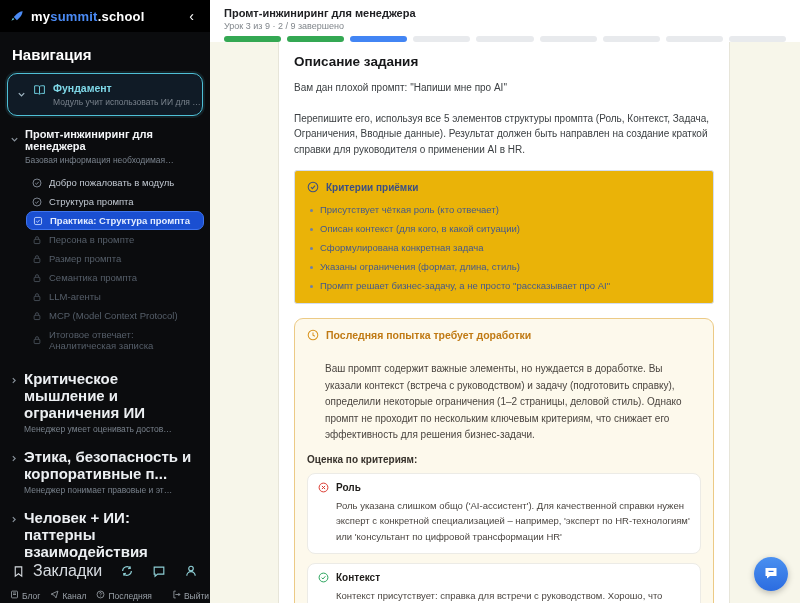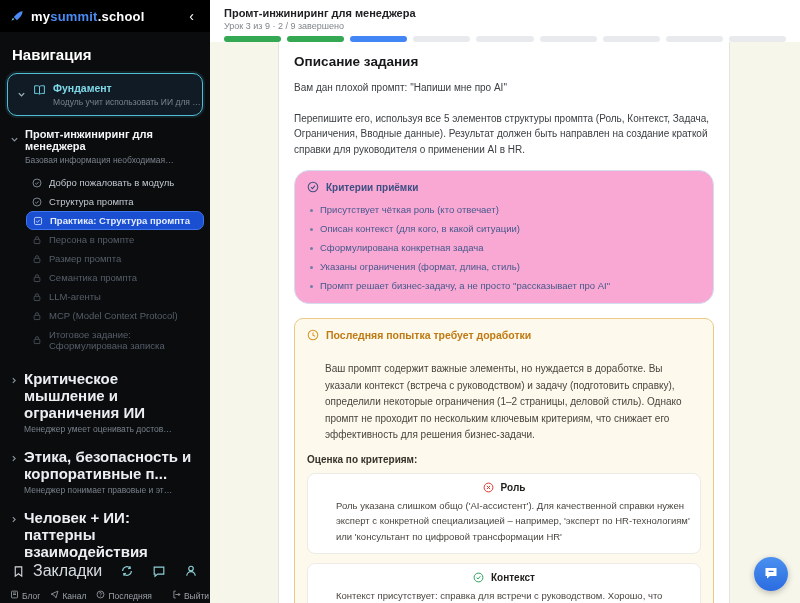--- a/index.html
+++ b/index.html
@@ -52,36 +52,36 @@
   .seg { flex:1; height:6px; border-radius:3px; background:#e8eaed; }
   .seg.done { background:#34a853; }
   .seg.current { background:#4285f4; }
 
   .content { flex:1; background:#f7f6ea; position:relative; overflow:hidden; }
   .card { margin-left:68px; width:452px; min-height:100%; background:#fff; border-left:1px solid #e7e5d9; border-right:1px solid #e7e5d9; padding:12px 15px 0; }
   .t-title { font-size:13.5px; font-weight:bold; color:#17181a; margin-bottom:11px; }
   .t-p { font-size:10px; color:#3c4043; line-height:1.55; }
   .t-p + .t-p { margin-top:15px; }
 
-  .crit-box { margin-top:13px; background:#f9a8d4; border:1px solid #d3ddf0; border-radius:15px; padding:10px 12px 8px; }
+  .crit-box { margin-top:13px; background:#eab308; border:1px solid #d3ddf0; border-radius:3px; padding:10px 12px 8px; }
   .crit-head { display:flex; align-items:center; gap:7px; color:#3c4f82; }
   .crit-head .ic { display:inline-flex; }
   .crit-title { font-size:10px; font-weight:bold; }
   .crit-list { list-style:none; margin-top:7px; }
   .crit-list li { position:relative; font-size:9.5px; color:#44598c; padding:4px 0 4px 13px; }
   .crit-list li::before { content:""; position:absolute; left:3px; top:9px; width:3px; height:3px; border-radius:50%; background:#6d7fa8; }
 
   .fb-box { margin-top:14px; background:#fdf9ec; border:1px solid #ecca85; border-radius:9px; padding:10px 12px; }
   .fb-head { display:flex; align-items:center; gap:7px; }
   .fb-head .ic { display:inline-flex; color:#d9941f; }
   .fb-title { font-size:10.5px; font-weight:bold; color:#c07a14; }
   .fb-summary { font-size:10px; color:#4a4540; line-height:1.65; margin:20px 0 10px 18px; }
   .fb-score { font-size:10px; font-weight:bold; color:#37322c; margin-bottom:8px; }
   .crit-card { background:#fff; border:1px solid #ecebe6; border-radius:8px; padding:8px 10px; margin-bottom:9px; }
-  .cc-head { display:flex; align-items:center; gap:7px;justify-content:center; }
+  .cc-head { display:flex; align-items:center; gap:7px; }
   .cc-head .ic { display:inline-flex; }
   .cc-head .ic.fail { color:#d93025; }
   .cc-head .ic.pass { color:#1e9e53; }
   .cc-name { font-size:10px; font-weight:bold; color:#1f1d1a; }
   .cc-text { font-size:9.5px; color:#4a4540; line-height:1.65; margin:5px 0 0 18px; }
 
   .chat-fab { position:absolute; right:12px; bottom:12px; width:34px; height:34px; border-radius:50%; border:none; background:linear-gradient(180deg,#4a90f0,#2b6ce0); display:flex; align-items:center; justify-content:center; color:#fff; cursor:pointer; box-shadow:0 2px 6px rgba(0,0,0,.25); }
 </style>
 </head>
 <body>
@@ -199,21 +199,21 @@
           </span>
         <span>MCP (Model Context Protocol)</span>
       </li>
       <li class="locked">
         <span class="ic">
             <svg width="10" height="10" viewBox="0 0 14 14">
               <rect x="3" y="6" width="8" height="6" rx="1.2" fill="none" stroke="currentColor" stroke-width="1.2"></rect>
               <path d="M4.8 6V4.6a2.2 2.2 0 014.4 0V6" fill="none" stroke="currentColor" stroke-width="1.2"></path>
             </svg>
           </span>
-        <span>Итоговое задание: Сформулирована записка</span>
+        <span>Итоговое отвечает: Аналитическая записка</span>
       </li>
     </ul>
 
     <div class="mods">
       <div class="mod">
         <span class="chev"><svg width="8" height="9" viewBox="0 0 10 10">
               <polyline points="3.5,2 6.5,5 3.5,8" fill="none" stroke="currentColor" stroke-width="1.4"></polyline>
             </svg></span>
         <div>
           <div class="m-title">Критическое мышление и ограничения ИИ</div>

